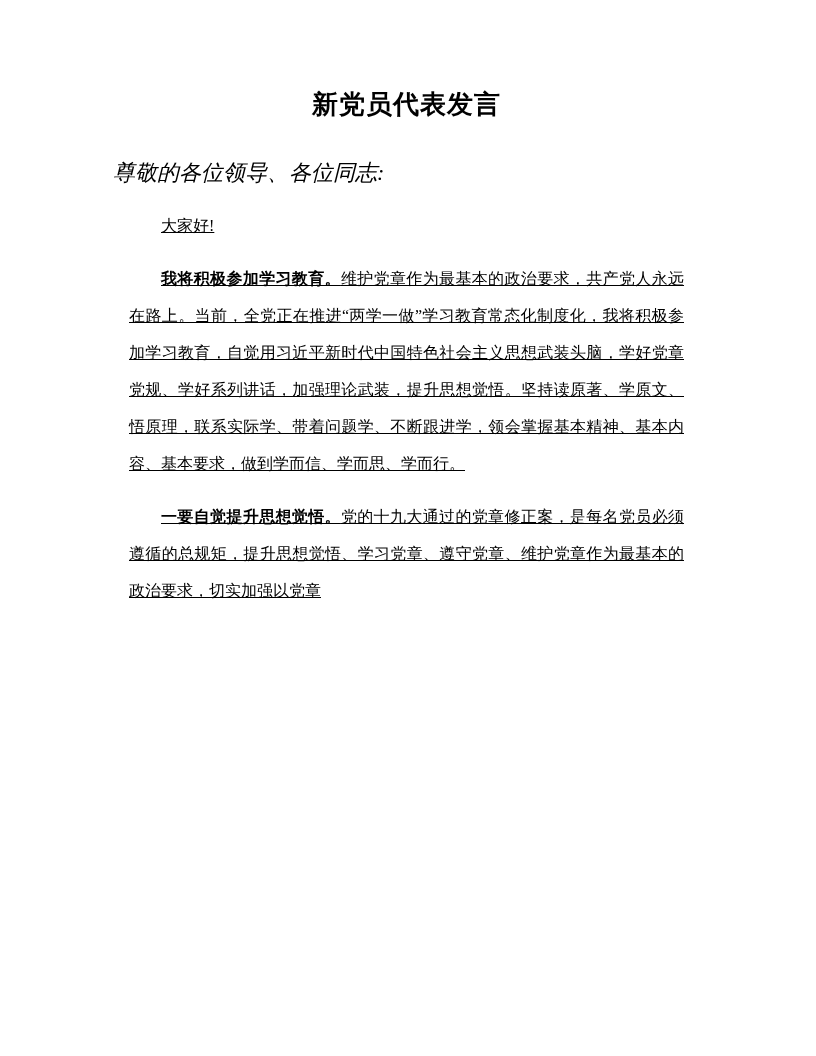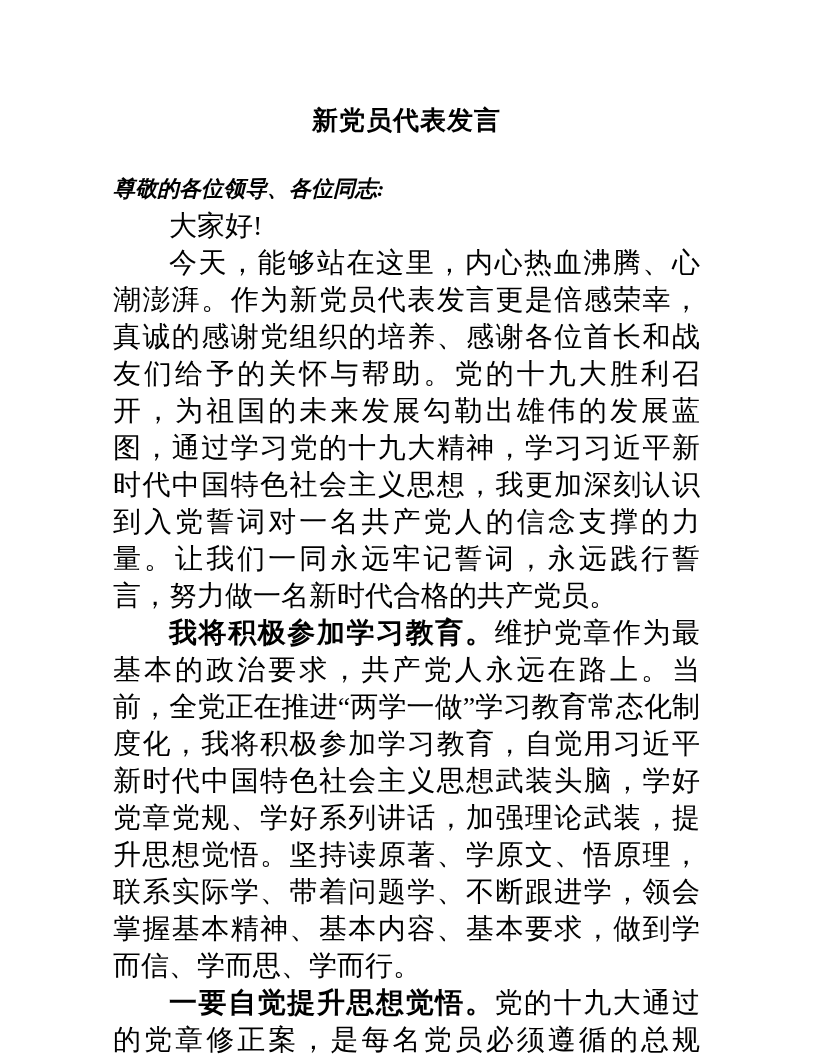--- a/index.html
+++ b/index.html
@@ -12,61 +12,61 @@
     width: 816px;
     height: 1056px;
     box-sizing: border-box;
     padding: 88px 116px 0 113px;
     background: #ffffff;
     color: #000000;
     font-family: "Liberation Serif", "DejaVu Serif", serif;
     overflow: hidden;
   }
   .doc-title {
-    margin: 16px 0 32px 0;
+    margin: 0 0 32px 0;
     font-size: 26px;
     line-height: 34px;
     font-weight: 600;
     text-align: center;
     letter-spacing: 1px;
     font-family: "Liberation Serif", "DejaVu Serif", serif;
   }
   .salutation {
     margin: 0;
     font-size: 22px;
     line-height: 37px;
     font-style: italic;
-    font-weight: 700;
+    font-weight: 400;
     text-indent: 0;
     font-family: "Liberation Serif", "DejaVu Serif", serif;
   }
   .para {
-    margin: 0;
-    font-size: 28px;
+    margin: 16px;
+    font-size: 16px;
     line-height: 37px;
     text-align: justify;
     text-indent: 2em;
     font-family: "Liberation Serif", "DejaVu Serif", serif;
+    text-decoration: underline;
   }
   .lead {
     font-family: "Liberation Sans", "DejaVu Sans", sans-serif;
     font-weight: bold;
     font-style: normal;
   }
 </style>
 </head>
 <body>
 
 <div class="page">
 
   <h1 class="doc-title">新党员代表发言</h1>
 
   <p class="salutation">尊敬的各位领导、各位同志:</p>
 
   <p class="para">大家好!</p>
 
-  <p class="para"><span>今天，能够站在这里，内心热血沸腾、心潮澎湃。作为新党员代表发言更是倍感荣幸，真诚的感谢党组织的培养、感谢各位首长和战友们给予的关怀与帮助。党的十九大胜利召开，为祖国的未来发展勾勒出雄伟的发展蓝图，通过学习党的十九大精神，学习习近平新时代中国特色社会主义思想，我更加深刻认识到入党誓词对一名共产党人的信念支撑的力量。让我们一同永远牢记誓词，永远践行誓言，努力做一名新时代合格的共产党员。</span></p>
 
   <p class="para"><b class="lead">我将积极参加学习教育。</b><span>维护党章作为最基本的政治要求，共产党人永远在路上。当前，全党正在推进“两学一做”学习教育常态化制度化，我将积极参加学习教育，自觉用习近平新时代中国特色社会主义思想武装头脑，学好党章党规、学好系列讲话，加强理论武装，提升思想觉悟。坚持读原著、学原文、悟原理，联系实际学、带着问题学、不断跟进学，领会掌握基本精神、基本内容、基本要求，做到学而信、学而思、学而行。</span></p>
 
   <p class="para"><b class="lead">一要自觉提升思想觉悟。</b><span>党的十九大通过的党章修正案，是每名党员必须遵循的总规矩，提升思想觉悟、学习党章、遵守党章、维护党章作为最基本的政治要求，切实加强以党章</span></p>
 
 </div>
 
 </body></html>

